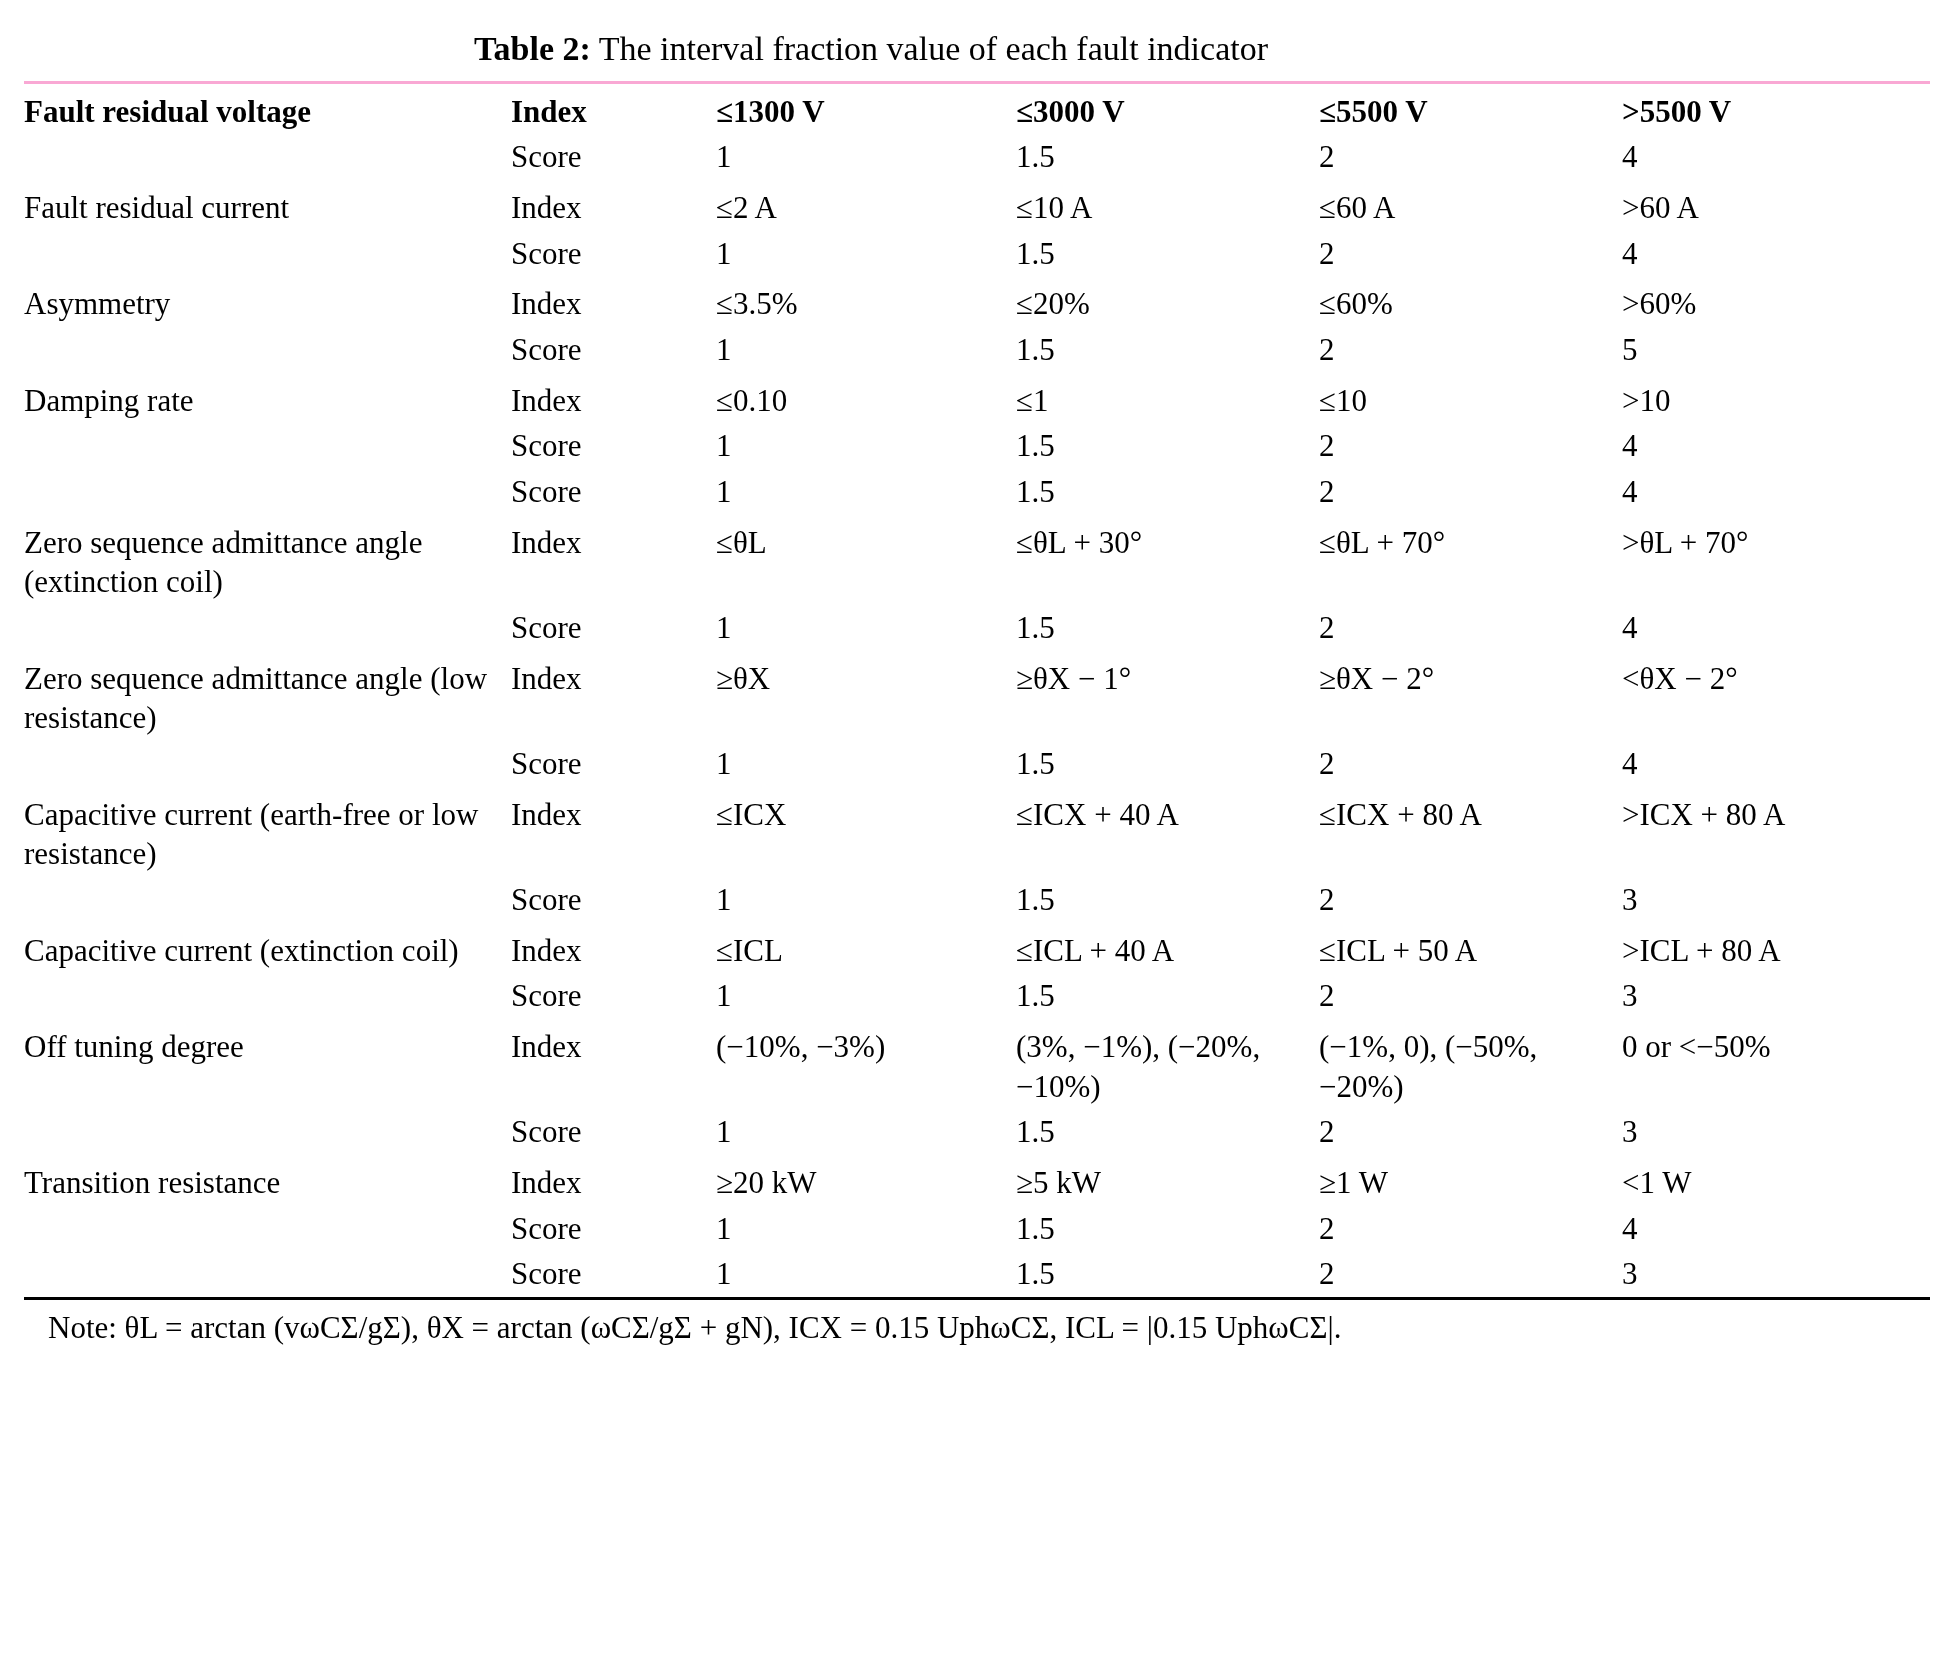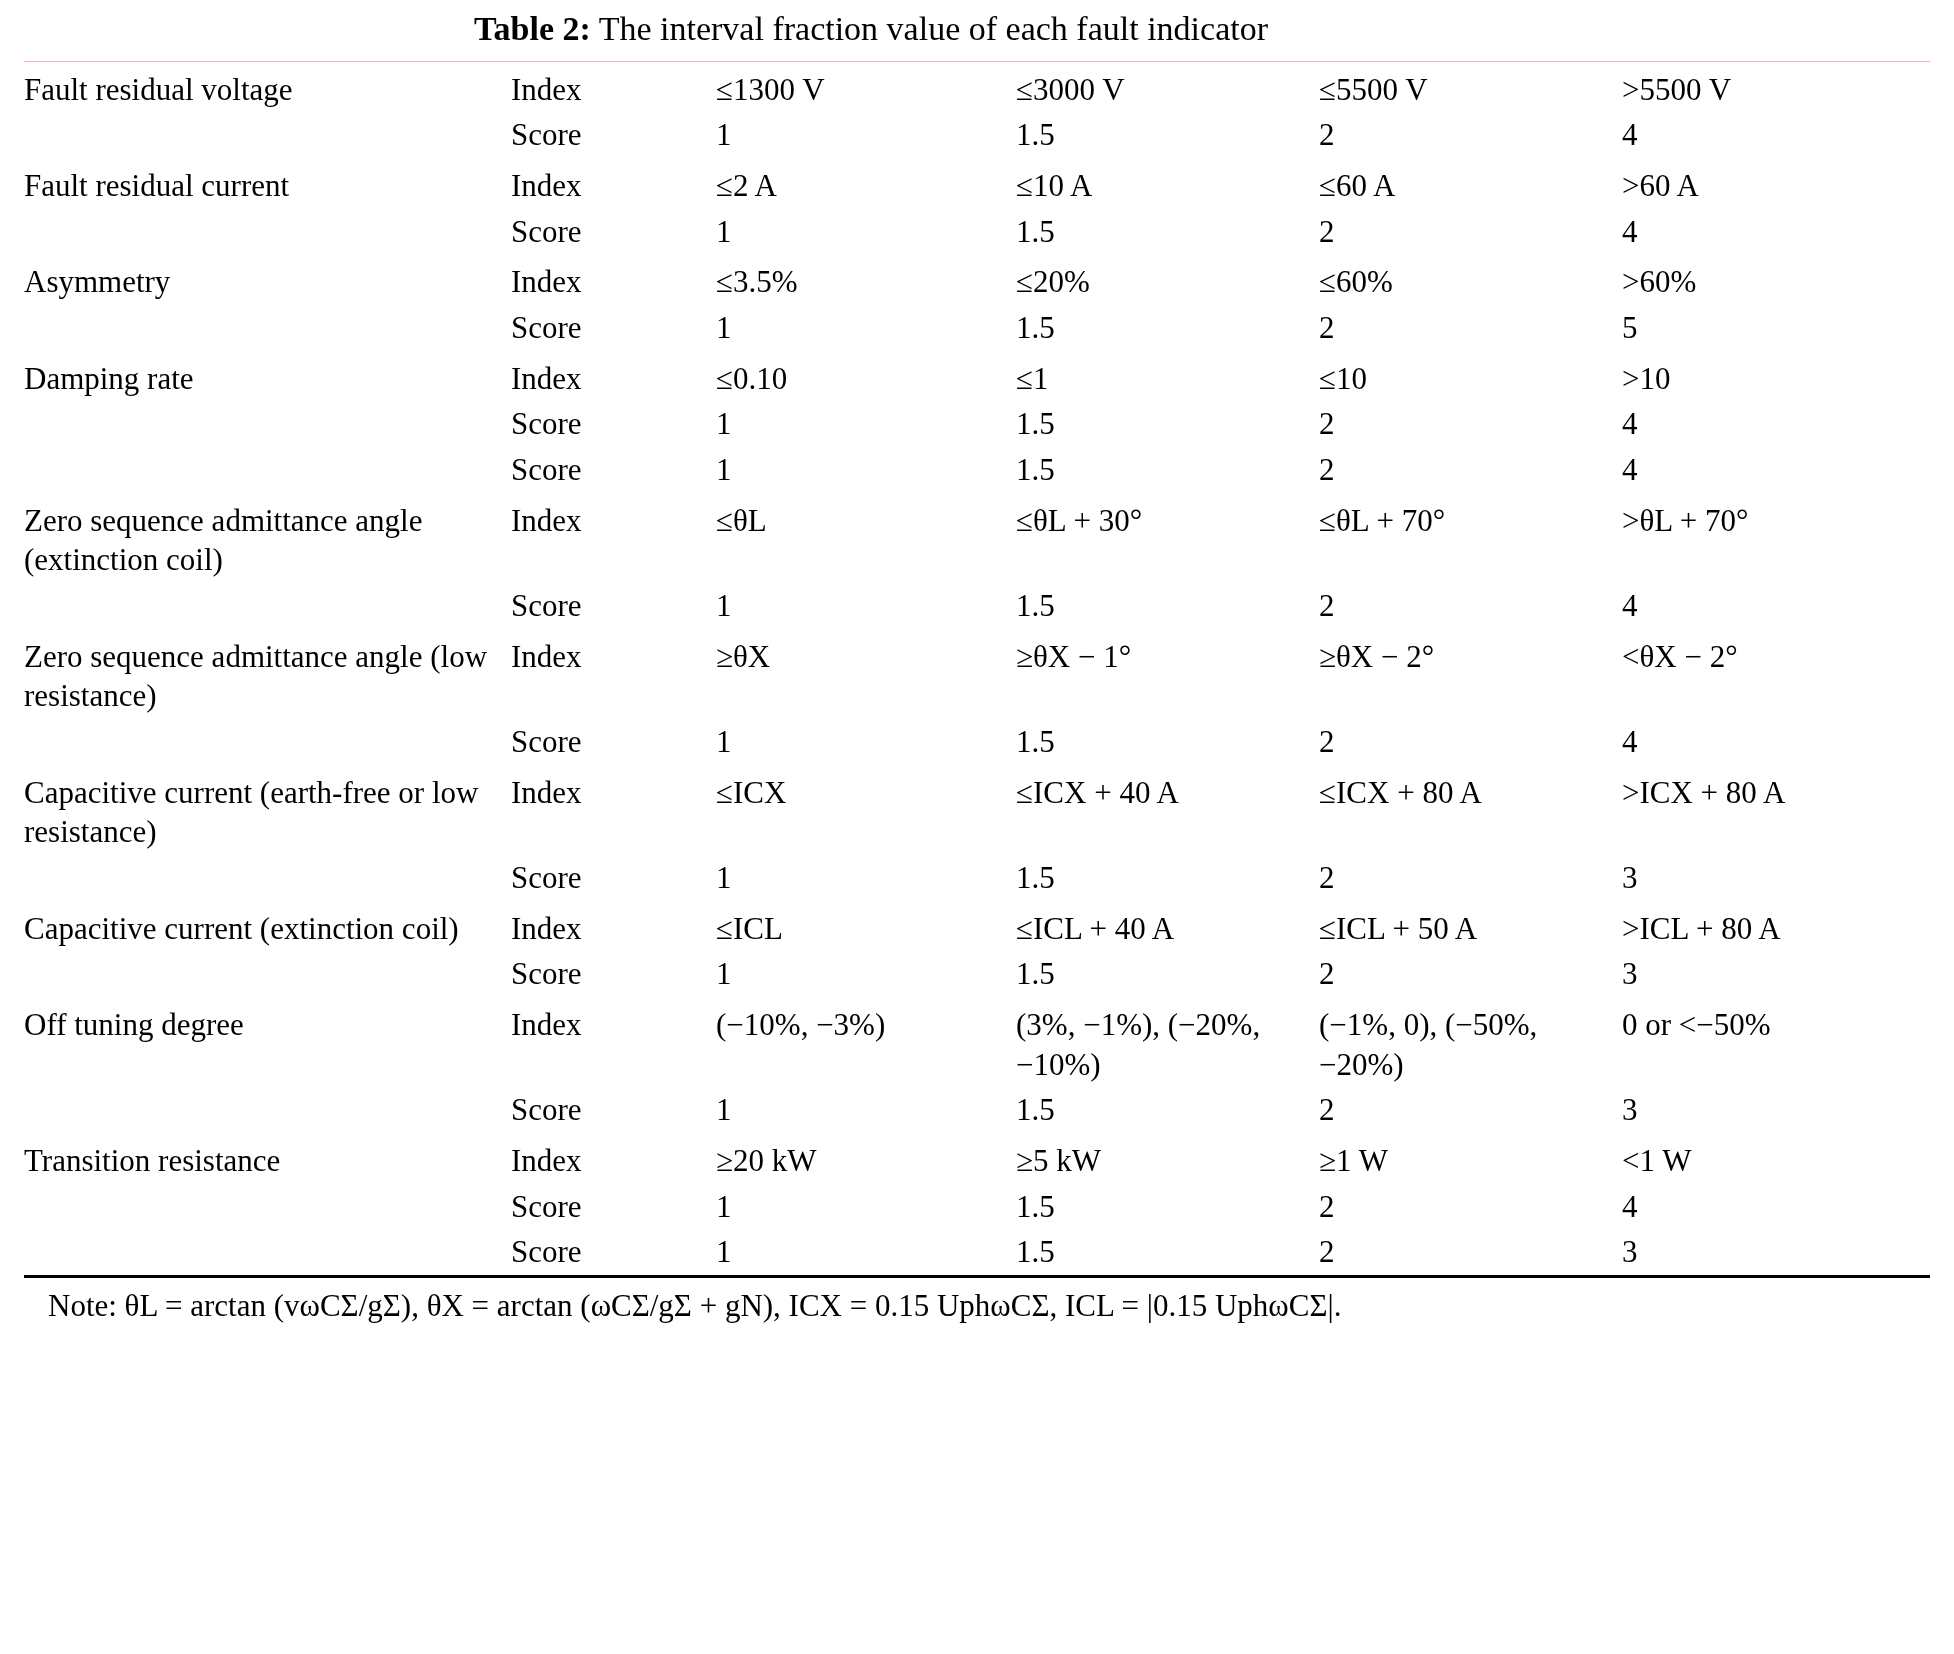--- a/index.html
+++ b/index.html
@@ -8,21 +8,21 @@
     background: #ffffff;
   }
   body {
     width: 1954px;
     font-family: "Liberation Serif", serif;
     color: #000000;
   }
   .page {
     width: 1742px;
     box-sizing: border-box;
-    padding: 4px 24px 10px 24px;
+    padding: 24px 24px 10px 24px;
   }
   .caption {
     text-align: center;
     font-size: 34px;
     line-height: 1.25;
     margin: 4px 0 10px 0;
     white-space: nowrap;
   }
   .caption .cap-label {
     font-weight: bold;
@@ -32,21 +32,22 @@
     border-collapse: collapse;
     table-layout: fixed;
     font-size: 31px;
   }
   table.tbl td {
     vertical-align: top;
     padding: 3px 6px 3px 0;
     line-height: 1.28;
   }
   .rule-top {
-    border-top: 1px solid #f9a8d4;
+    border-top: 3px solid #f9a8d4;
+    font-weight: bold;
   }
   .rule-bottom {
     border-bottom: 3px solid #000;
   }
   col.c-name { width: 487px; }
   col.c-kind { width: 205px; }
   col.c-v1   { width: 300px; }
   col.c-v2   { width: 303px; }
   col.c-v3   { width: 303px; }
   col.c-v4   { width: 308px; }

